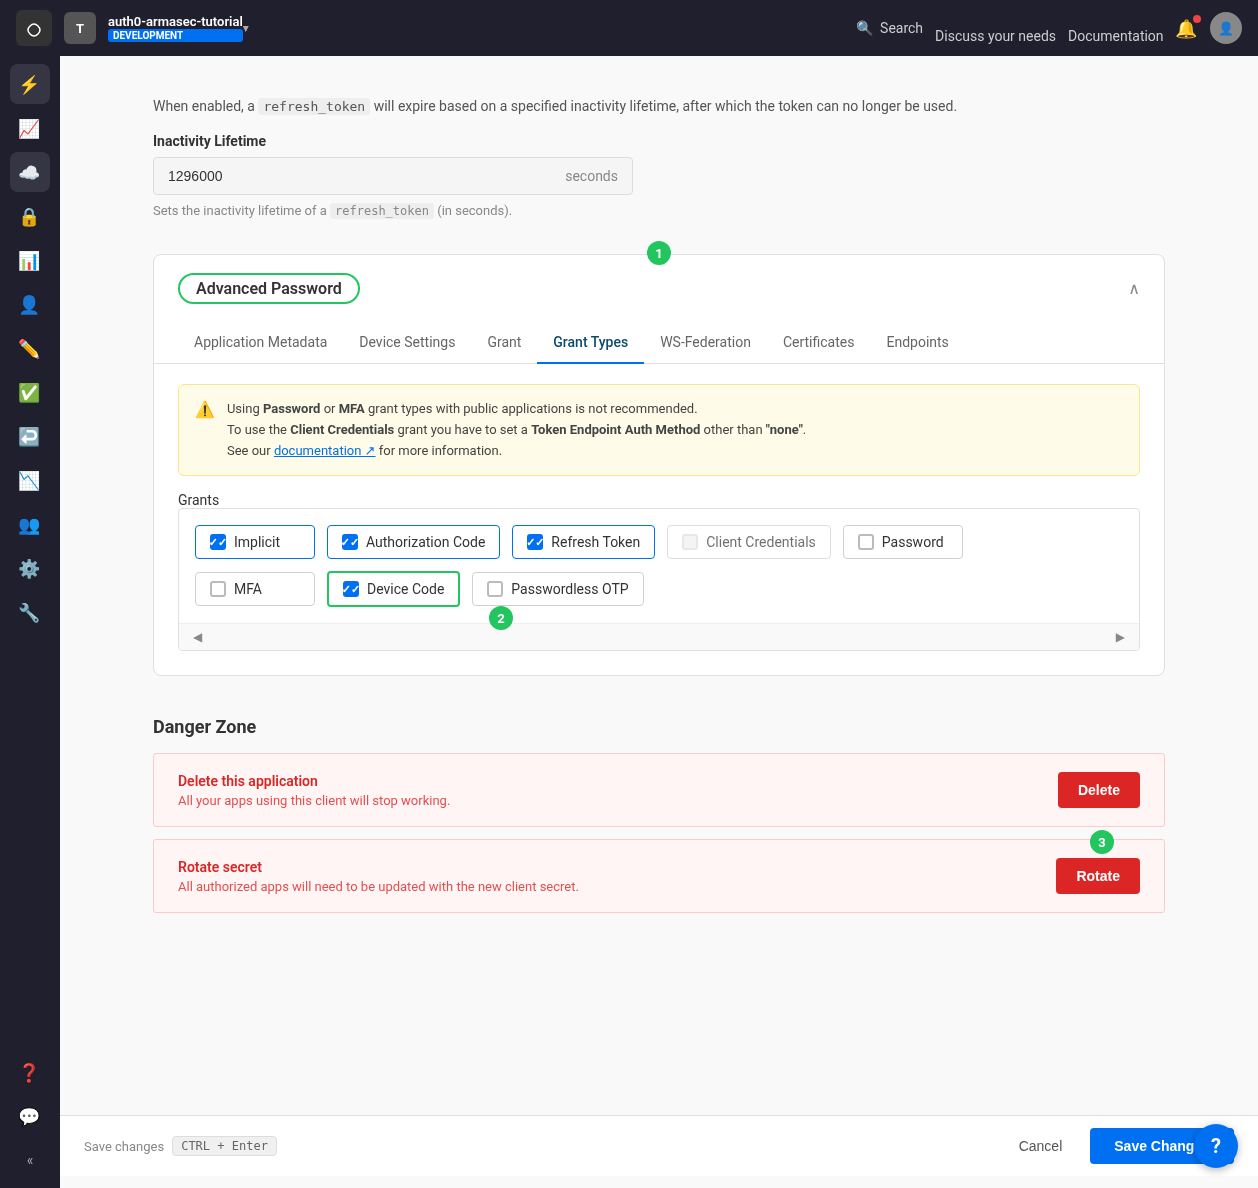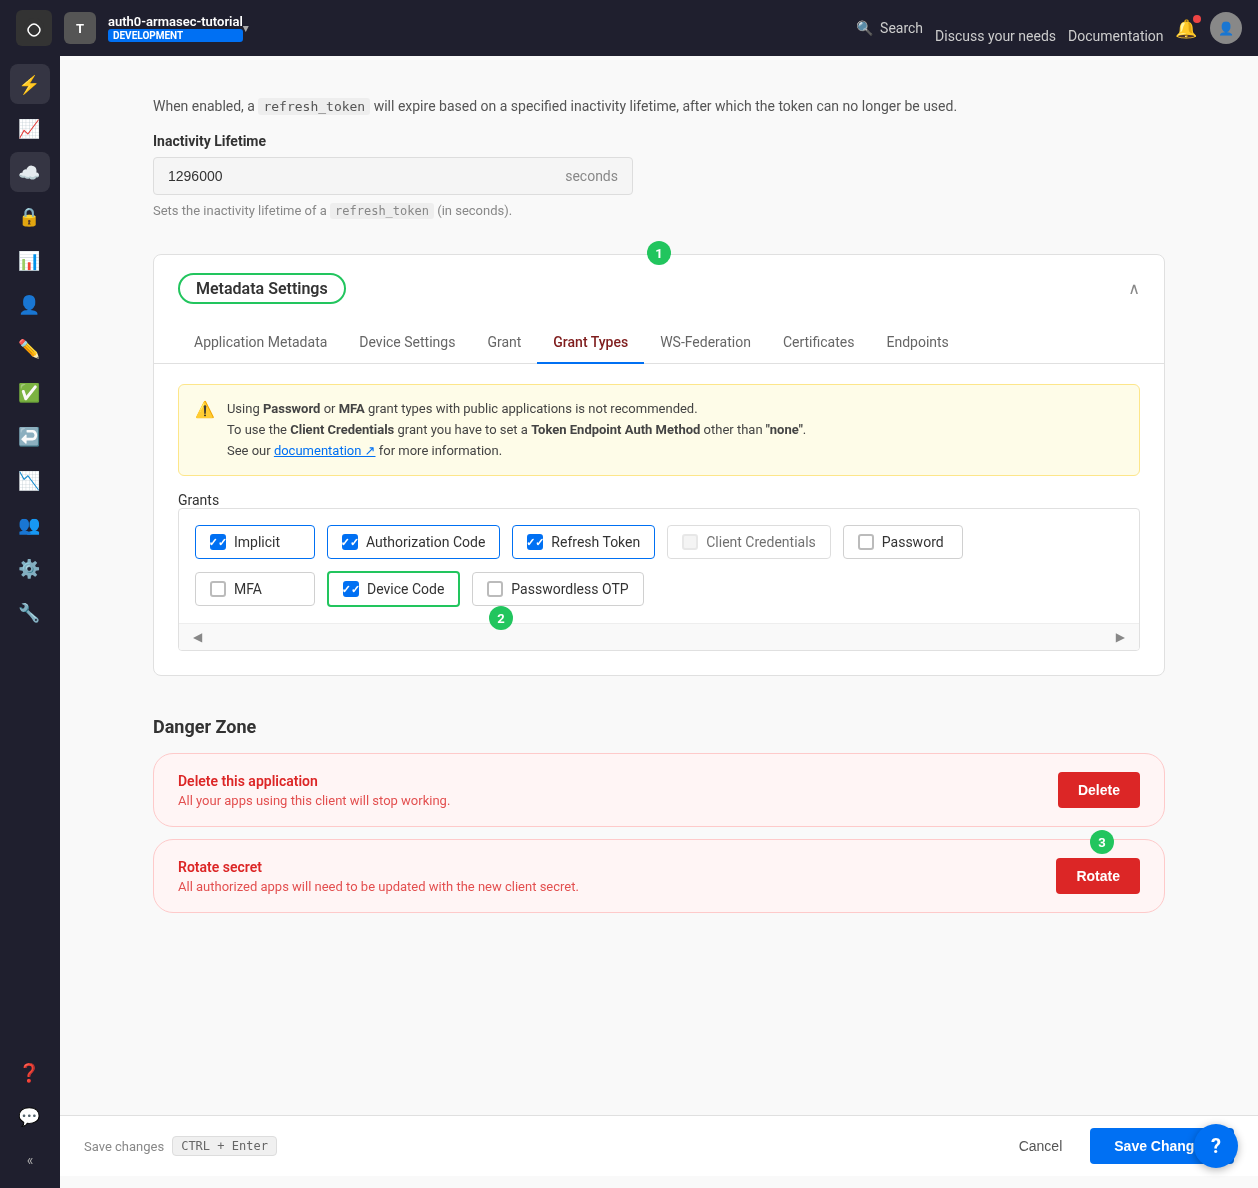--- a/index.html
+++ b/index.html
@@ -52,21 +52,21 @@
     
     .advanced-card { background: #fff; border: 1px solid #e0e0e0; border-radius: 8px; margin: 16px 0; }
     .advanced-header { display: flex; align-items: center; justify-content: space-between; padding: 18px 24px; cursor: pointer; }
     .advanced-title-wrapper { display: flex; align-items: center; gap: 0; }
     .advanced-title { font-size: 16px; font-weight: 600; color: #333; border: 2px solid #22c55e; border-radius: 20px; padding: 4px 16px; display: inline-block; }
     .advanced-collapse-icon { color: #888; font-size: 16px; }
 
     
     .tabs-bar { display: flex; gap: 0; padding: 0 24px; border-bottom: 1px solid #e0e0e0; }
     .tab-item { padding: 12px 16px; font-size: 14px; color: #666; cursor: pointer; border-bottom: 2px solid transparent; margin-bottom: -1px; white-space: nowrap; }
-    .tab-item.active { color: #7f1d1d; border-bottom: 2px solid #0070f3; font-weight: 500; }
+    .tab-item.active { color: #0c4a6e; border-bottom: 2px solid #0070f3; font-weight: 500; }
 
     
     .warning-box { margin: 20px 24px 16px 24px; background: #fefce8; border: 1px solid #fde68a; border-radius: 6px; padding: 14px 16px; display: flex; gap: 12px; }
     .warning-icon { font-size: 16px; color: #d97706; flex-shrink: 0; margin-top: 1px; }
     .warning-text { font-size: 13px; color: #444; line-height: 1.6; }
     .warning-text a { color: #0070f3; text-decoration: underline; cursor: pointer; }
 
     
     .grants-section { padding: 0 24px 24px 24px; }
     .grants-label { font-size: 14px; font-weight: 400; color: #333; }
@@ -81,21 +81,21 @@
     .grant-checkbox.checked::after { content: '✓'; color: #fff; font-size: 11px; font-weight: bold; }
     .grant-checkbox.disabled { background: #f0f0f0; border-color: #ddd; }
     .grant-label { font-size: 14px; color: #333; }
     .grant-item.disabled { opacity: 0.7; }
     .scroll-arrow { font-size: 12px; color: #888; cursor: pointer; padding: 2px 6px; }
     .relative-wrapper { position: relative; }
 
     
     .danger-zone { padding: 24px 0; }
     .danger-zone-title { font-size: 18px; font-weight: 700; color: #333; margin-bottom: 16px; }
-    .danger-card { background: #fff5f5; border: 1px solid #fecaca; border-radius: 20px; padding: 18px 24px; margin-bottom: 12px; display: flex; align-items: center; justify-content: space-between; }
+    .danger-card { background: #fff5f5; border: 1px solid #fecaca; border-radius: 3px; padding: 18px 24px; margin-bottom: 12px; display: flex; align-items: center; justify-content: space-between; }
     .danger-info h3 { font-size: 14px; font-weight: 600; color: #dc2626; margin-bottom: 4px; }
     .danger-info p { font-size: 13px; color: #dc2626; opacity: 0.8; }
     .danger-btn { background: #dc2626; color: #fff; border: none; border-radius: 4px; padding: 10px 20px; font-size: 14px; font-weight: 600; cursor: pointer; }
 
     
     .bottom-bar { position: fixed; bottom: 12px; left: 60px; right: 0; background: #fff; border-top: 1px solid #e0e0e0; padding: 12px 24px; display: flex; align-items: center; justify-content: space-between; z-index: 50; }
     .bottom-bar-left { display: flex; align-items: center; gap: 8px; color: #888; font-size: 13px; }
     .shortcut-badge { background: #f0f0f0; border: 1px solid #ddd; border-radius: 4px; padding: 2px 8px; font-size: 12px; color: #666; font-family: monospace; }
     .bottom-bar-right { display: flex; align-items: center; gap: 12px; }
     .cancel-btn { background: transparent; border: none; color: #555; font-size: 14px; cursor: pointer; padding: 8px 16px; }
@@ -187,21 +187,21 @@
       </div>
 
       <div class="advanced-card relative-wrapper">
 
         <div style="position:absolute; top:-14px; left:50%; transform:translateX(-50%); z-index:20;">
           <div class="num-circle" style="position:relative; left:0; top:0;">1</div>
         </div>
 
         <div class="advanced-header">
           <div class="advanced-title-wrapper">
-            <span class="advanced-title">Metadata Settings</span>
+            <span class="advanced-title">Advanced Password</span>
           </div>
           <span class="advanced-collapse-icon">∧</span>
         </div>
 
         <div class="advanced-tabs-wrapper">
           <div class="tabs-bar">
             <div class="tab-item">Application Metadata</div>
             <div class="tab-item">Device Settings</div>
             <div class="tab-item">Grant</div>
             <div class="tab-item active">Grant Types</div>

